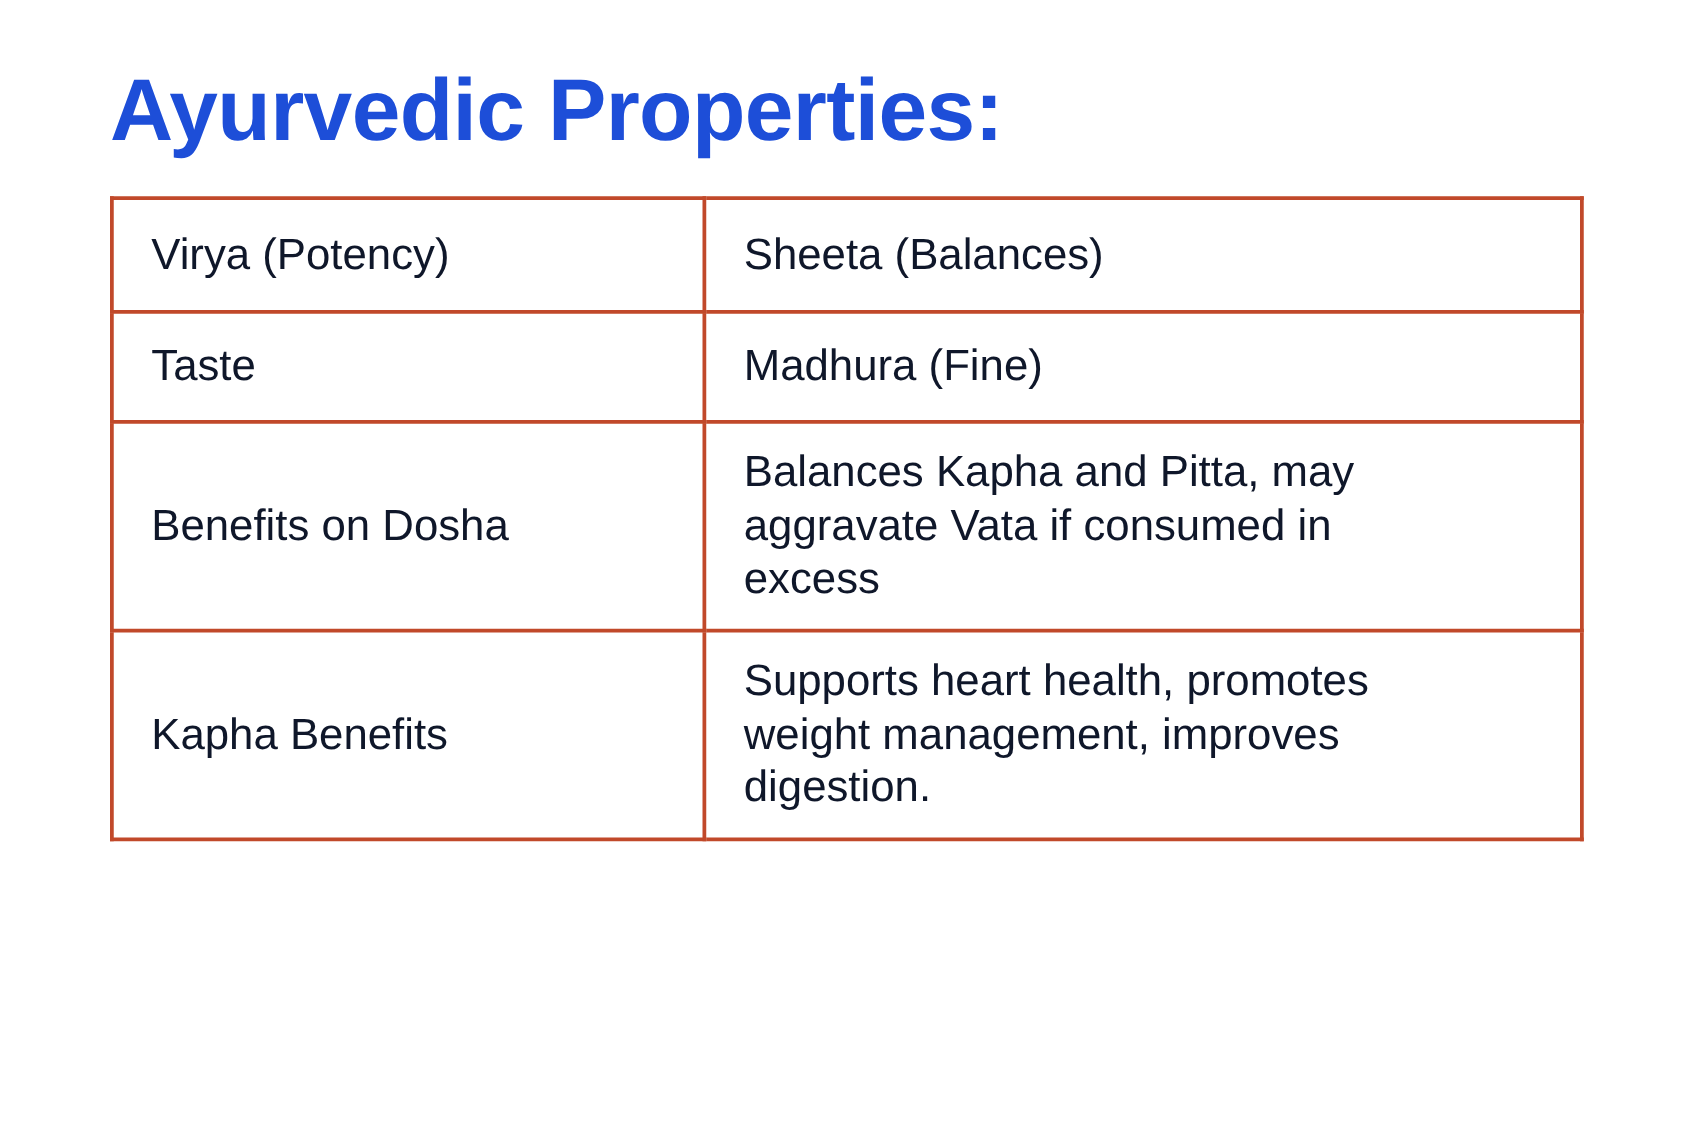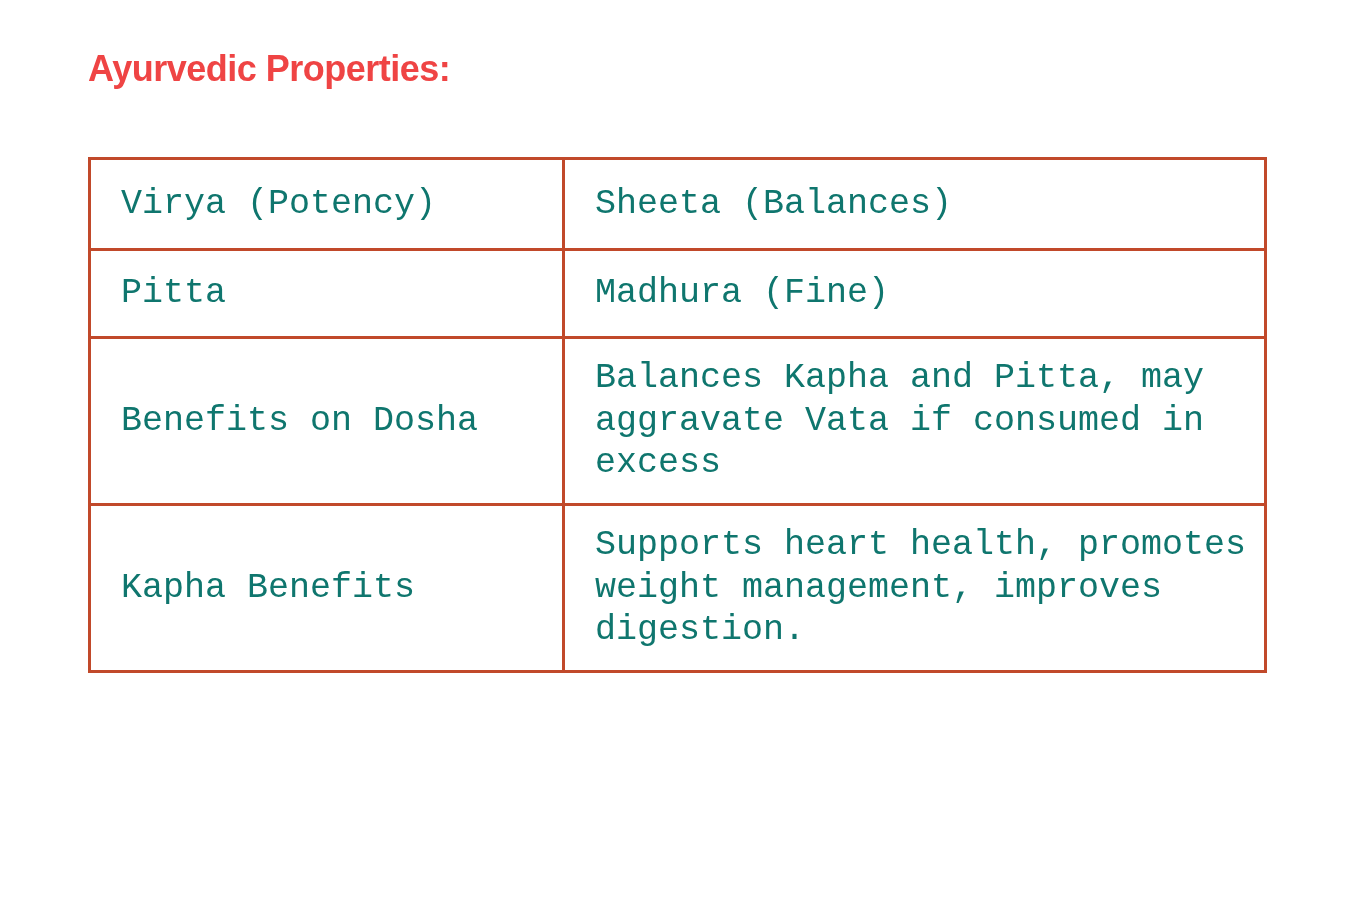--- a/index.html
+++ b/index.html
@@ -13,41 +13,40 @@
   .page {
     width: 1350px;
     height: 900px;
     background: #ffffff;
     position: relative;
   }
   .page-title {
     position: absolute;
     left: 88px;
     top: 48px;
-    font-size: 36px;
+    font-size: 70px;
     font-weight: bold;
     letter-spacing: -0.5px;
-    color: #ef4444;
+    color: #1d4ed8;
   }
   table.props-table {
     position: absolute;
     left: 88px;
     top: 157px;
     width: 1179px;
     border-collapse: collapse;
     table-layout: fixed;
   }
   table.props-table td {
     border: 3px solid #c1492a;
     vertical-align: middle;
     font-size: 35px;
     line-height: 1.22;
-    color: #0f766e;
+    color: #0f172a;
     padding: 18px 8px 18px 30px;
-    font-family: Liberation Mono, monospace;
   }
   td.prop-cell { width: 474px; }
   td.value-cell { white-space: pre-line; }
   tr.row-1 td { height: 91px; }
   tr.row-2 td { height: 107px; }
   tr.row-3 td { height: 88px; }
   tr.row-4 td { height: 90px; }
   tr.row-5 td { height: 143px; }
   tr.row-6 td { height: 162px; }
 </style>
@@ -58,21 +57,21 @@
 
   <h1 class="page-title">Ayurvedic Properties:</h1>
 
   <table class="props-table">
     <tbody>
       <tr class="row-1">
         <td class="prop-cell">Virya (Potency)</td>
         <td class="value-cell">Sheeta (Balances)</td>
       </tr>
       <tr class="row-3">
-        <td class="prop-cell">Pitta</td>
+        <td class="prop-cell">Taste</td>
         <td class="value-cell">Madhura (Fine)</td>
       </tr>
       <tr class="row-5">
         <td class="prop-cell">Benefits on Dosha</td>
         <td class="value-cell">Balances Kapha and Pitta, may
 aggravate Vata if consumed in
 excess</td>
       </tr>
       <tr class="row-6">
         <td class="prop-cell">Kapha Benefits</td>

